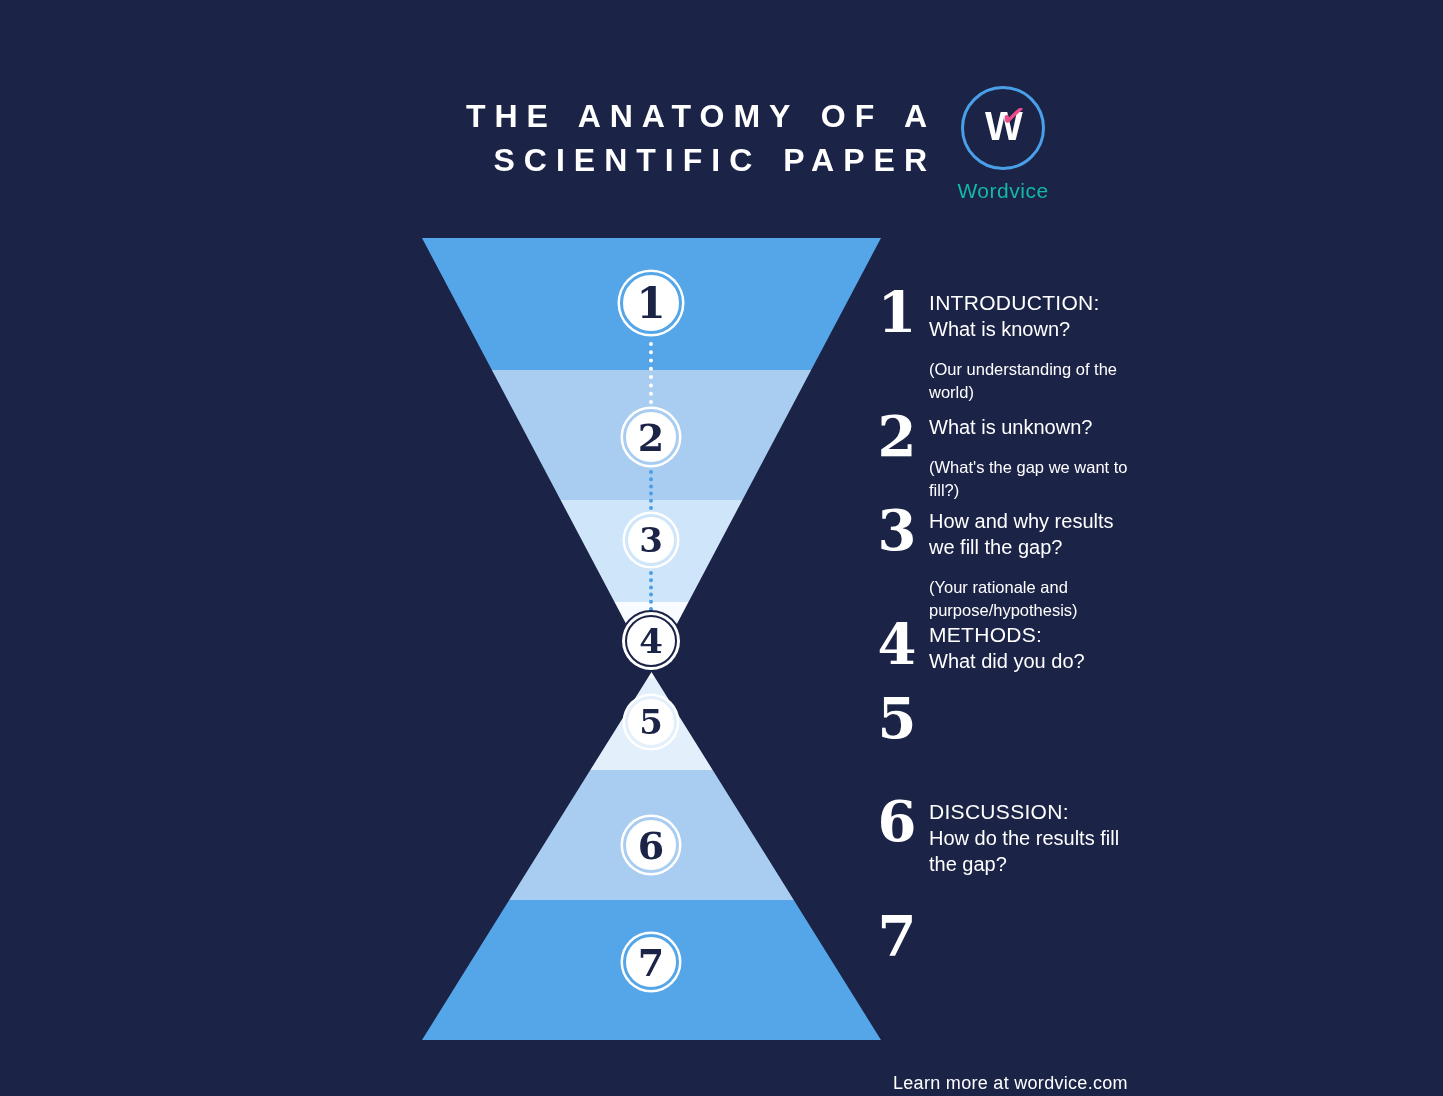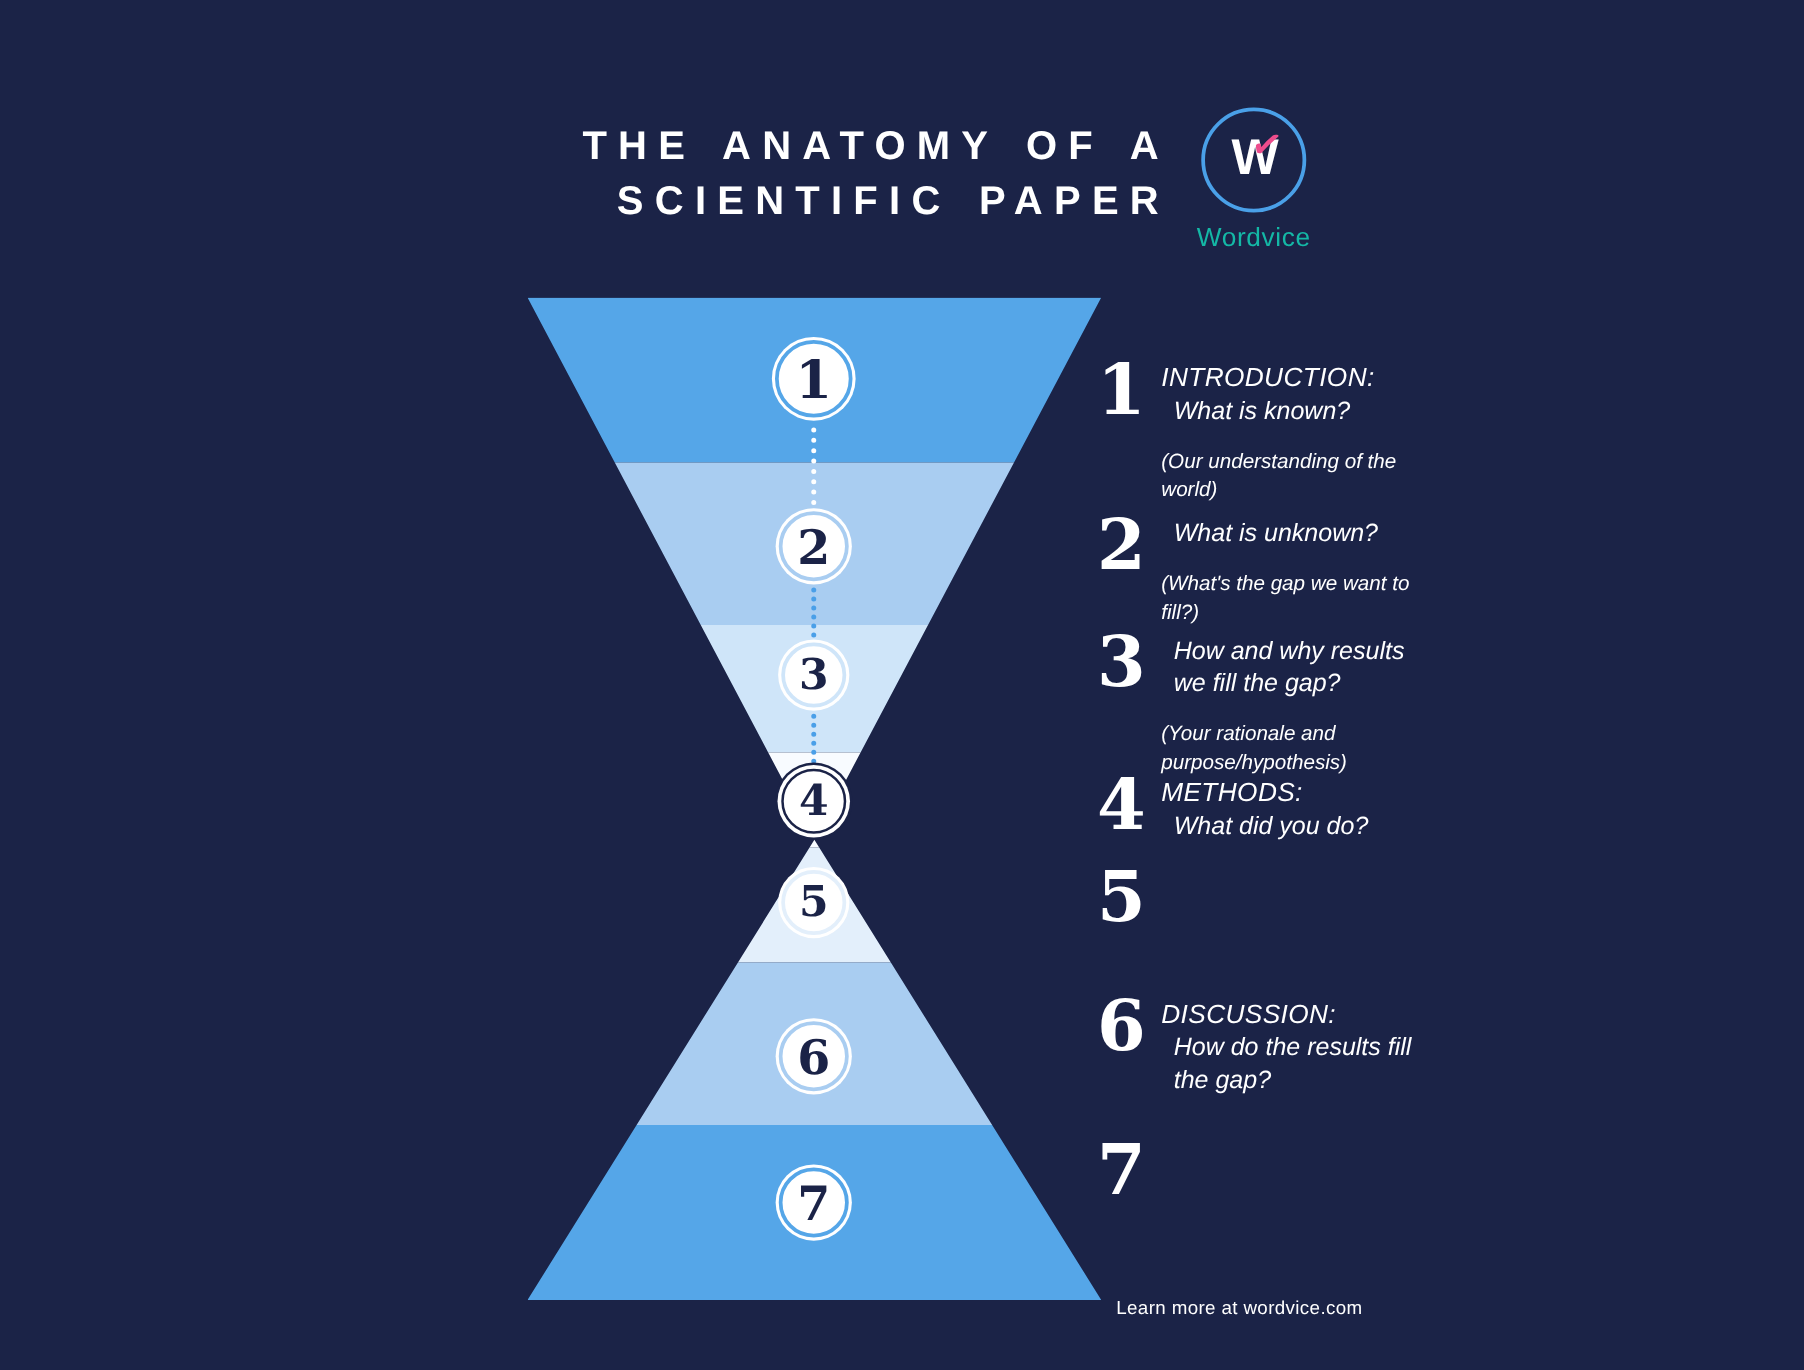--- a/index.html
+++ b/index.html
@@ -68,35 +68,35 @@
   .c5 { left:625px; top:696px; width:52px; height:52px; font-size:34px; border:3px solid #e3effb; box-shadow:0 0 0 2.5px #fff; }
   .c6 { left:623px; top:817px; width:56px; height:56px; font-size:38px; border:3px solid #a9cdf1; box-shadow:0 0 0 2.5px #fff; }
   .c7 { left:623px; top:934px; width:56px; height:56px; font-size:38px; border:3px solid #55a6e8; box-shadow:0 0 0 2.5px #fff; }
 
   
   .legend-item { position:absolute; display:flex; gap:11px; color:#ffffff; }
   .legend-number {
     font-family:"DejaVu Serif", serif; font-weight:bold; font-size:56px;
     line-height:0.95; min-width:42px; text-align:center;
   }
-  .legend-text { width:212px; padding-top:4px;font-style:italic; }
+  .legend-text { width:212px; padding-top:4px; }
   .legend-heading { font-size:21px; letter-spacing:0.3px; line-height:1.25; }
-  .legend-body { font-size:20px; line-height:1.3;margin-left:10px; }
+  .legend-body { font-size:20px; line-height:1.3; }
   .legend-note { font-size:16.5px; line-height:1.4; margin-top:16px; }
   .legend-heading:empty, .legend-note:empty { display:none; }
   .i1 { left:876px; top:286px; }
   .i2 { left:876px; top:410px; }
   .i3 { left:876px; top:504px; }
   .i4 { left:876px; top:618px; }
   .i5 { left:876px; top:692px; }
   .i6 { left:876px; top:795px; }
   .i7 { left:876px; top:910px; }
 
   
-  .footer { position:absolute; left:893px; top:1038px; color:#ffffff; font-size:15px; letter-spacing:0.3px; }
+  .footer { position:absolute; left:893px; top:1073px; color:#ffffff; font-size:18px; letter-spacing:0.3px; }
 </style>
 </head>
 <body>
 
 <div class="title">
   <div>THE ANATOMY OF A</div>
   <div>SCIENTIFIC PAPER</div>
 </div>
 
 <div class="logo">

